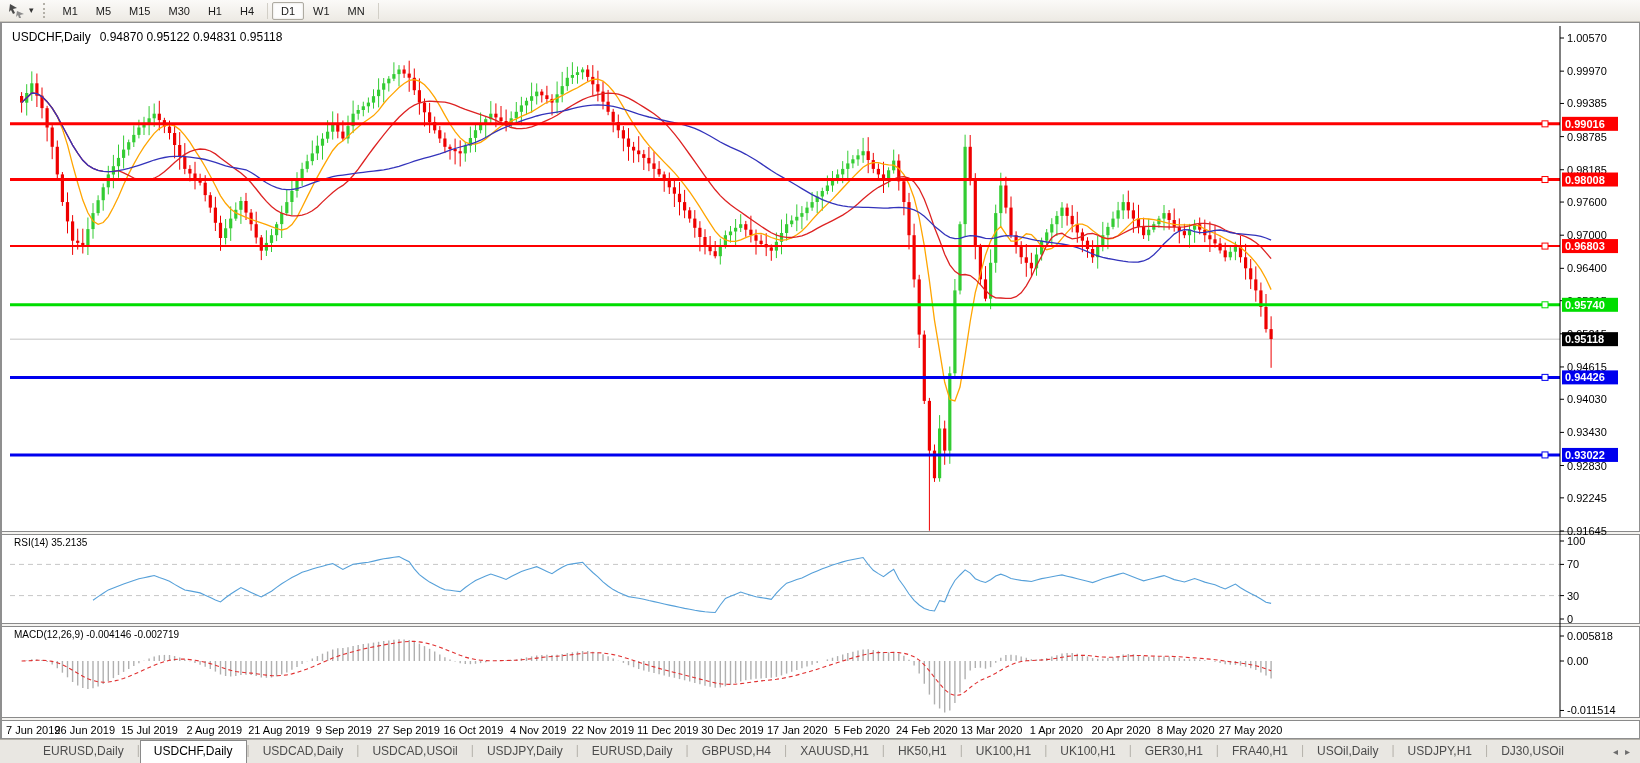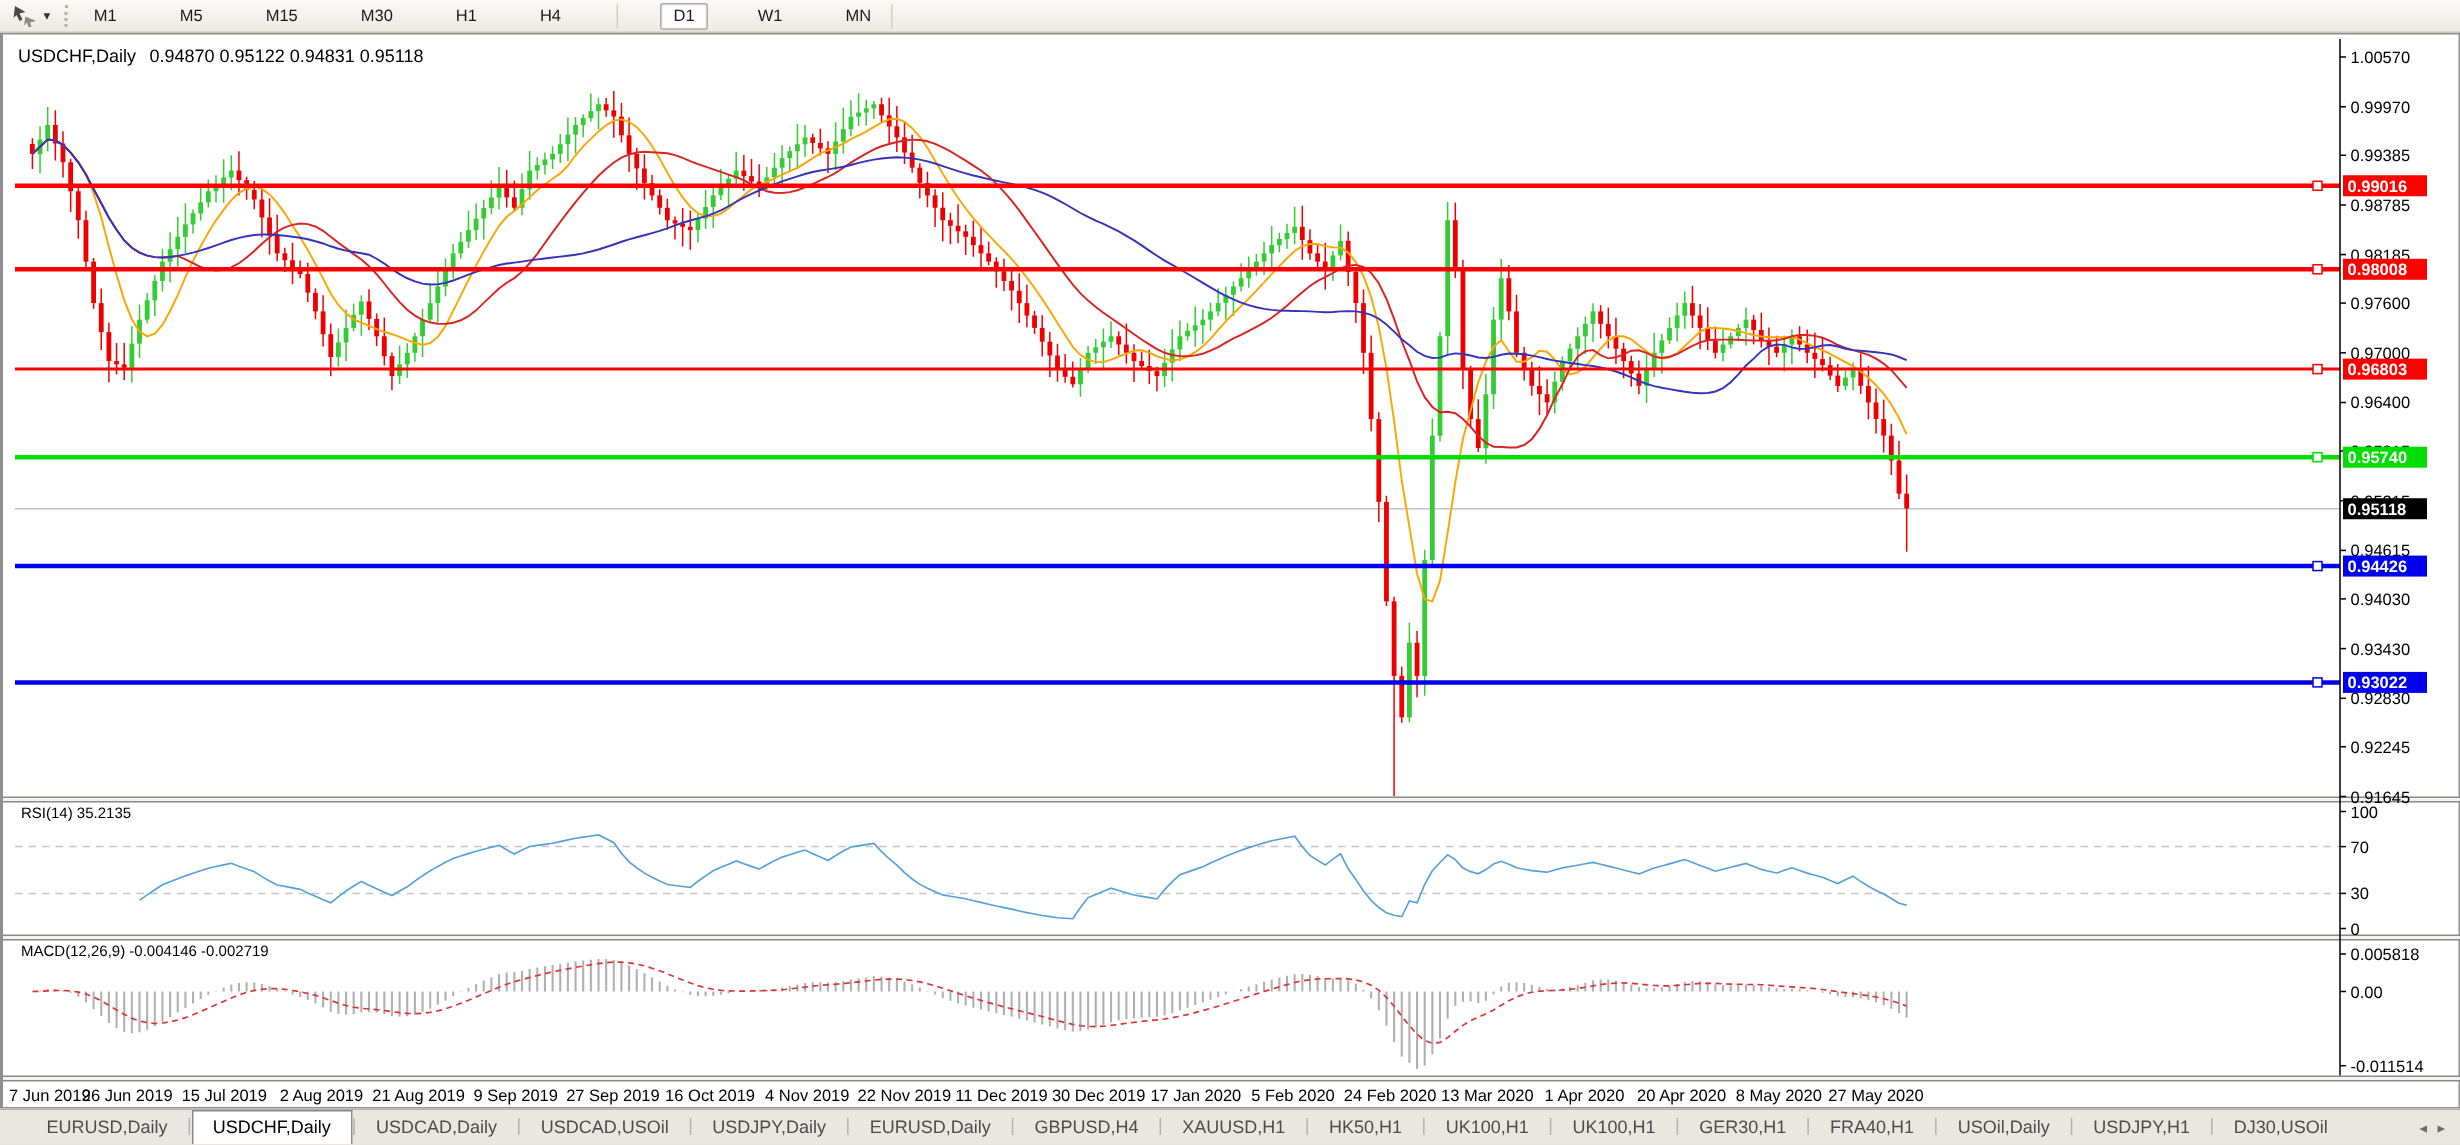--- a/index.html
+++ b/index.html
@@ -37,21 +37,21 @@
   .chart-title .ohlc { margin-left:9px; }
   .ind-label { position:absolute; left:12px; font-size:10px; color:#000; z-index:5; white-space:nowrap; }
   .rsi-label  { top:514px; }
   .macd-label { top:606px; }
   
   .tabbar {
     position:absolute; bottom:0; left:0; width:1640px; height:24px;
     background:#e9e7e2; border-top:1px solid #b3b0a8;
     display:flex; align-items:stretch; font-size:12px;
   }
-  .tabs { display:flex; align-items:stretch; padding-left:18px; overflow:hidden; }
+  .tabs { display:flex; align-items:stretch; padding-left:30px; overflow:hidden; }
   .tab { padding:4px 13px 0 13px; color:#4c4c4c; white-space:nowrap; cursor:default; }
   .tab.active {
     background:#fff; color:#000; border:1px solid #8a8a8a; border-bottom:none;
     margin-top:0px; padding-top:3px;
   }
   .tab-sep { color:#b4b1aa; padding-top:3px; }
   .tab-scroll { margin-left:auto; display:flex; align-items:center; gap:7px; padding-right:10px; color:#6d6d6d; font-size:10px; }
 </style>
 </head>
 <body>
@@ -60,21 +60,21 @@
 
   <div class="toolbar">
     <div class="tool-icon-group">
       <svg width="18" height="16" viewBox="0 0 18 16">
         <polygon points="2,1 9,5 5,6 7,10 5,11 3,7 1,9" fill="#4a4a4a"></polygon>
         <polygon points="9,8 16,11 12,12 13,15 11,15 10,12 8,14" fill="#8a8a8a"></polygon>
       </svg>
       <span class="caret">▾</span>
     </div>
     <div class="grip"></div>
-    <div id="timeframes" style="display:flex;align-items:center;gap:24px;">
+    <div id="timeframes" style="display:flex;align-items:center;">
         <div class="tf-btn">M1</div>
         <div class="tf-btn">M5</div>
         <div class="tf-btn">M15</div>
         <div class="tf-btn">M30</div>
         <div class="tf-btn">H1</div>
         <div class="tf-btn">H4</div>
         <div class="tf-sep"></div>
         <div class="tf-btn active">D1</div>
         <div class="tf-btn">W1</div>
         <div class="tf-btn">MN</div>

